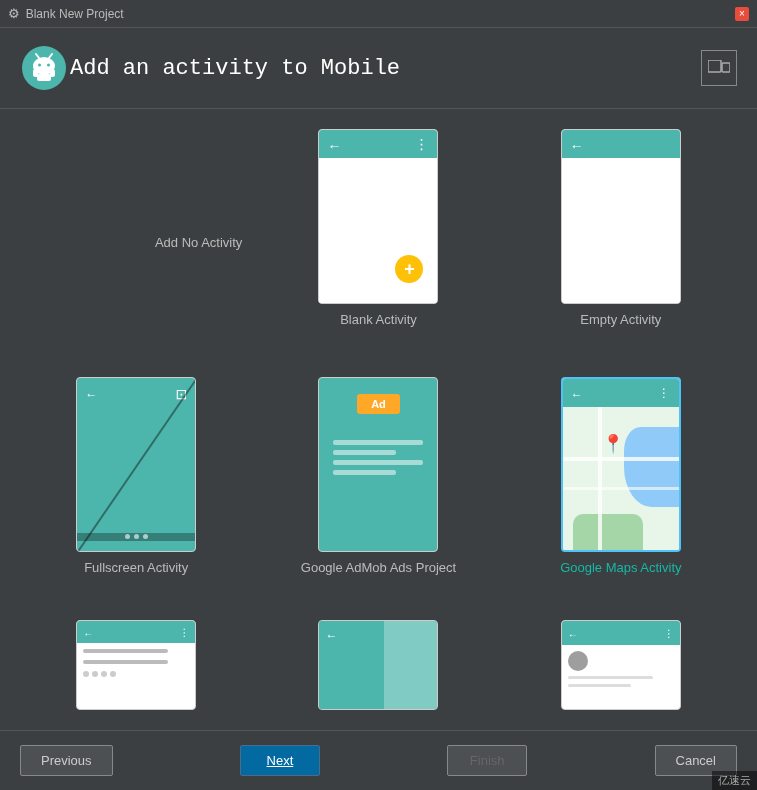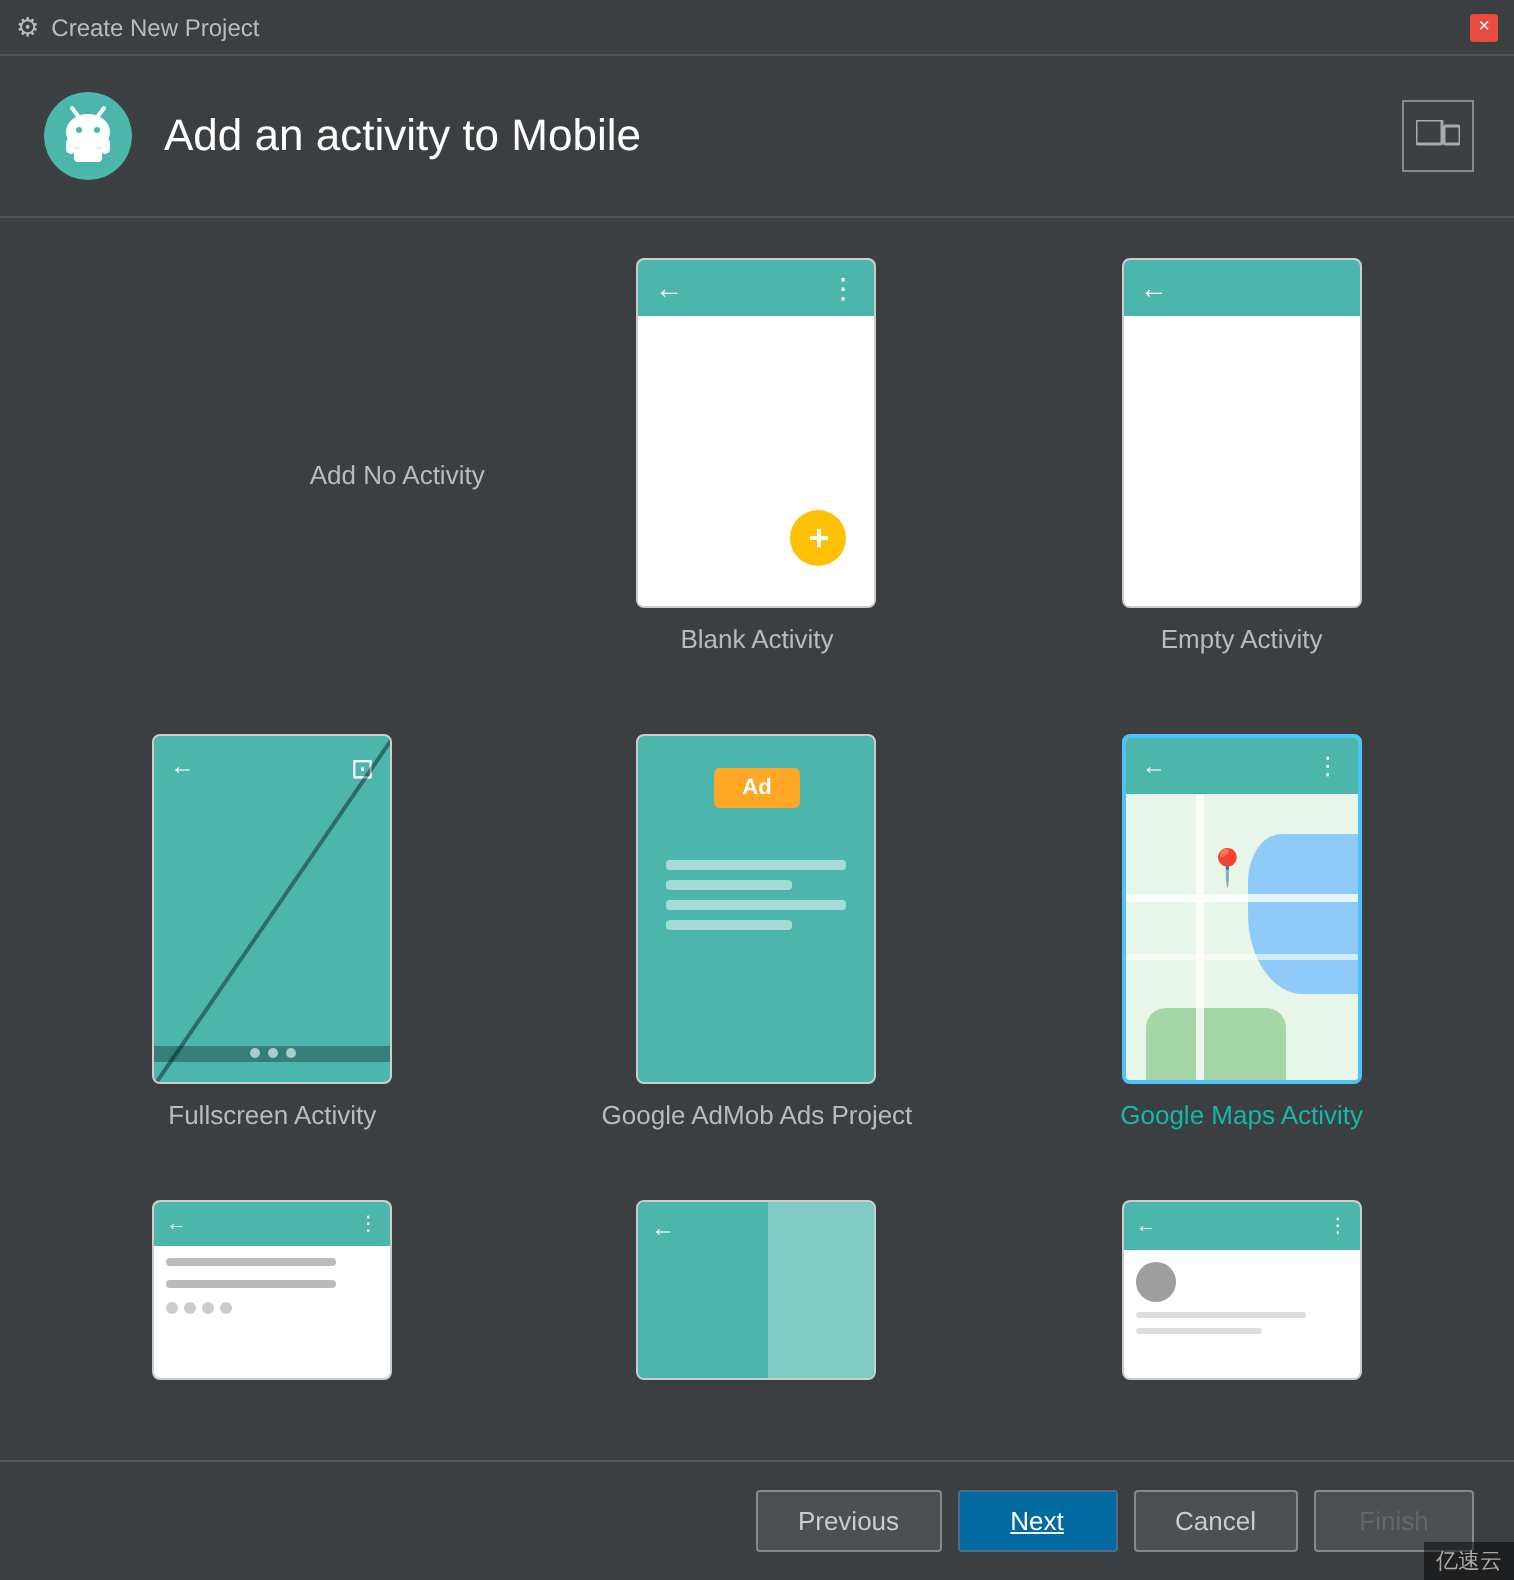--- a/index.html
+++ b/index.html
@@ -45,21 +45,22 @@
       background: #3c3f41;
       padding: 16px 20px;
       display: flex;
       align-items: center;
       justify-content: space-between;
       border-bottom: 1px solid #555;
     }
     .header-left {
       display: flex;
       align-items: center;
-      gap: 14px;
+      gap: 2px;
+      font-family: Liberation Mono, monospace;
     }
     .android-logo {
       width: 48px;
       height: 48px;
     }
     .header-title {
       color: #ffffff;
       font-size: 22px;
       font-weight: 300;
     }
@@ -361,24 +362,23 @@
       margin-top: 5px;
       border-radius: 2px;
       width: 80%;
     }
     
     .footer {
       background: #3c3f41;
       padding: 14px 20px;
       display: flex;
       align-items: center;
-      justify-content: flex-end;
+      justify-content: space-between;
       gap: 8px;
       border-top: 1px solid #555;
-      margin-top: 20px;
     }
     .btn {
       padding: 7px 20px;
       font-size: 13px;
       cursor: pointer;
       border-radius: 2px;
       border: 1px solid #888;
       background: #4c5052;
       color: #ccc;
       min-width: 80px;
@@ -407,21 +407,21 @@
       font-size: 11px;
       padding: 2px 6px;
     }
   </style>
 </head>
 <body>
 
 <div class="title-bar">
   <div class="title-bar-left">
     <span style="font-size:13px;">⚙</span>
-    <span>Create New Project</span>
+    <span>Blank New Project</span>
   </div>
   <button class="title-bar-close">×</button>
 </div>
 
 <div class="header">
   <div class="header-left">
 
     <svg class="android-logo" viewBox="0 0 48 48" xmlns="http://www.w3.org/2000/svg">
       <circle cx="24" cy="24" r="22" fill="#4db6ac"></circle>
       <g fill="white">
@@ -576,17 +576,17 @@
         </div>
       </div>
     </div>
 
   </div>
 </div>
 
 <div class="footer">
   <button class="btn">Previous</button>
   <button class="btn primary"><u>Next</u></button>
+  <button class="btn" disabled="">Finish</button>
   <button class="btn">Cancel</button>
-  <button class="btn" disabled="">Finish</button>
 </div>
 
 <div class="watermark">亿速云</div>
 
 </body></html>

